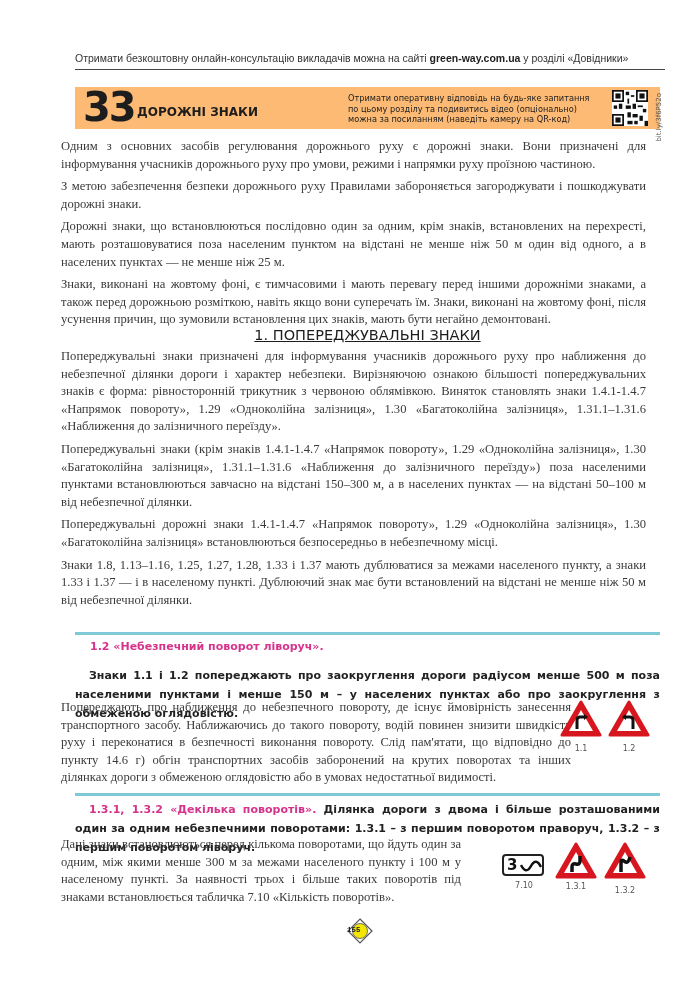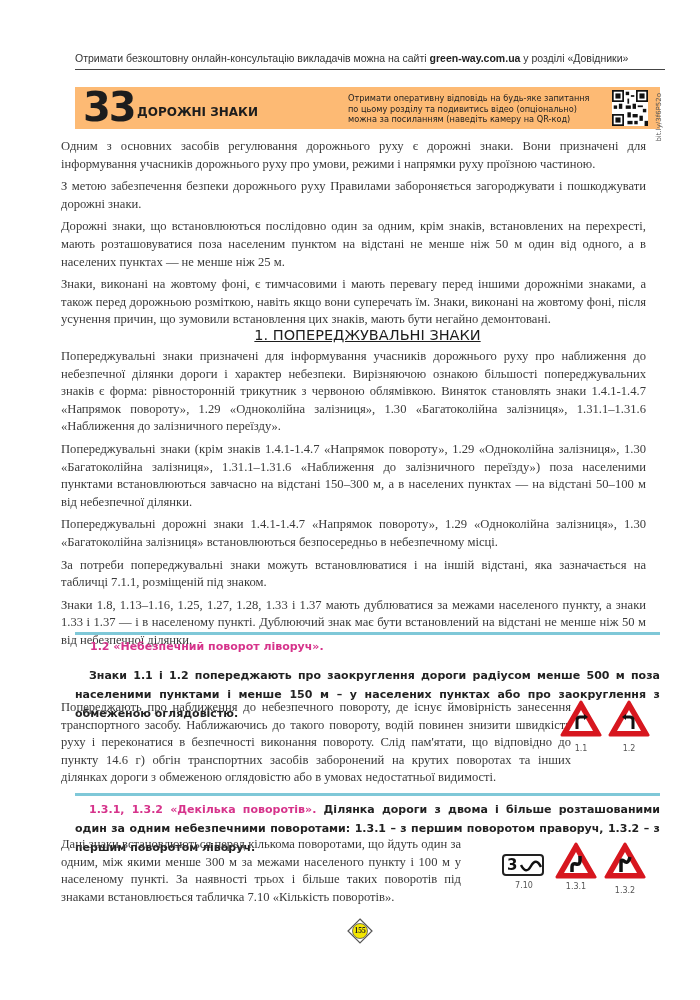--- a/index.html
+++ b/index.html
@@ -83,21 +83,20 @@
   <p class="p-block">Дорожні знаки, що встановлюються послідовно один за одним, крім знаків, встановлених на перехресті, мають розташовуватися поза населеним пунктом на відстані не менше ніж 50 м один від одного, а в населених пунктах — не менше ніж 25 м.</p>
   <p class="p-block">Знаки, виконані на жовтому фоні, є тимчасовими і мають перевагу перед іншими дорожніми знаками, а також перед дорожньою розміткою, навіть якщо вони суперечать їм. Знаки, виконані на жовтому фоні, після усунення причин, що зумовили встановлення цих знаків, мають бути негайно демонтовані.</p>
 </div>
 
 <div class="section-title">1. ПОПЕРЕДЖУВАЛЬНІ ЗНАКИ</div>
 
 <div class="content" style="top:348px;">
   <p class="p-block">Попереджувальні знаки призначені для інформування учасників дорожнього руху про наближення до небезпечної ділянки дороги і характер небезпеки. Вирізняючою ознакою більшості попереджувальних знаків є форма: рівносторонній трикутник з червоною облямівкою. Виняток становлять знаки 1.4.1-1.4.7 «Напрямок повороту», 1.29 «Одноколійна залізниця», 1.30 «Багатоколійна залізниця», 1.31.1–1.31.6 «Наближення до залізничного переїзду».</p>
   <p class="p-block">Попереджувальні знаки (крім знаків 1.4.1-1.4.7 «Напрямок повороту», 1.29 «Одноколійна залізниця», 1.30 «Багатоколійна залізниця», 1.31.1–1.31.6 «Наближення до залізничного переїзду») поза населеними пунктами встановлюються завчасно на відстані 150–300 м, а в населених пунктах — на відстані 50–100 м від небезпечної ділянки.</p>
   <p class="p-block">Попереджувальні дорожні знаки 1.4.1-1.4.7 «Напрямок повороту», 1.29 «Одноколійна залізниця», 1.30 «Багатоколійна залізниця» встановлюються безпосередньо в небезпечному місці.</p>
-  <p class="p-block">За потреби попереджувальні знаки можуть встановлюватися і на іншій відстані, яка зазначається на табличці 7.1.1, розміщеній під знаком.</p>
   <p class="p-block">Знаки 1.8, 1.13–1.16, 1.25, 1.27, 1.28, 1.33 і 1.37 мають дублюватися за межами населеного пункту, а знаки 1.33 і 1.37 — і в населеному пункті. Дублюючий знак має бути встановлений на відстані не менше ніж 50 м від небезпечної ділянки.</p>
 </div>
 
 <div class="teal-rule" style="top:632px;"></div>
 <div class="sign-heading" style="top:640px;">
   <div>1.2  «Небезпечний поворот ліворуч».</div>
 </div>
 <div class="sign-desc" style="top:666px; text-indent:14px;">Знаки 1.1 і 1.2 попереджають про заокруглення дороги радіусом менше 500 м поза населеними пунктами і менше 150 м – у населених пунктах або про заокруглення з обмеженою оглядовістю.</div>
 <div class="content" style="top:699px;">
   <p style="width:510px;">Попереджають про наближення до небезпечного повороту, де існує ймовірність занесення транспортного засобу. Наближаючись до такого повороту, водій повинен знизити швидкість руху і переконатися в безпечності виконання повороту. Слід пам'ятати, що відповідно до пункту 14.6 г) обгін транспортних засобів заборонений на крутих поворотах та інших ділянках дороги з обмеженою оглядовістю або в умовах недостатньої видимості.</p>
@@ -152,14 +151,14 @@
     <path d="M17 30 L17 20 Q17 17 20 19 Q23 22 25 18 L26 15" fill="none" stroke="#111" stroke-width="3.5"></path>
   </svg>
   <div style="margin-top:4px;">1.3.2</div>
 </div>
 
 <div class="page-num">
   <svg width="26" height="26" viewBox="0 0 26 26">
     <path d="M13 1 L25 13 L13 25 L1 13 Z" fill="#fff" stroke="#555" stroke-width="1.2"></path>
     <circle cx="13" cy="13" r="7.5" fill="#f3e600" stroke="#555" stroke-width="0.8"></circle>
   </svg>
-  <span style="position:absolute; left:0; top:8px; width:26px; text-align:center; font-family:Liberation Serif, serif; font-size:7.5px; font-weight:bold; color:#222;">155</span>
+  <span style="position:absolute; left:0; top:8px; width:26px; text-align:left; font-family:Liberation Mono, monospace; font-size:7.5px; font-weight:bold; color:#222;">155</span>
 </div>
 
 </body></html>

